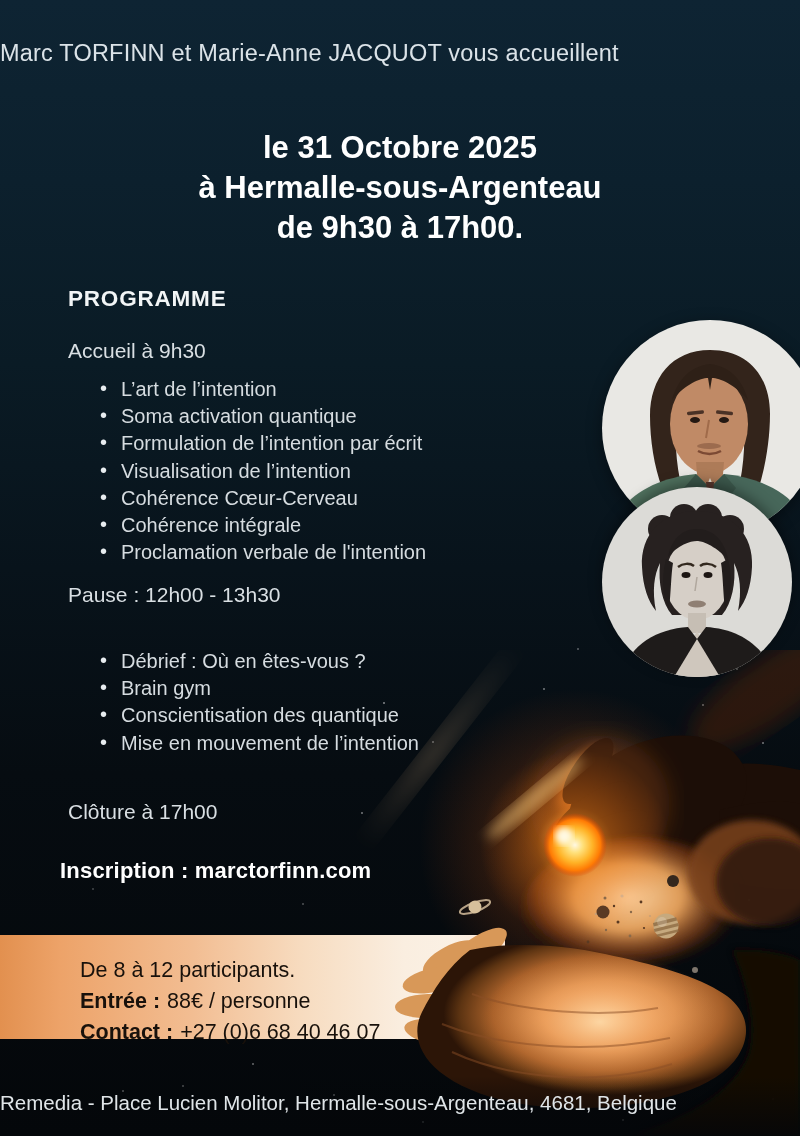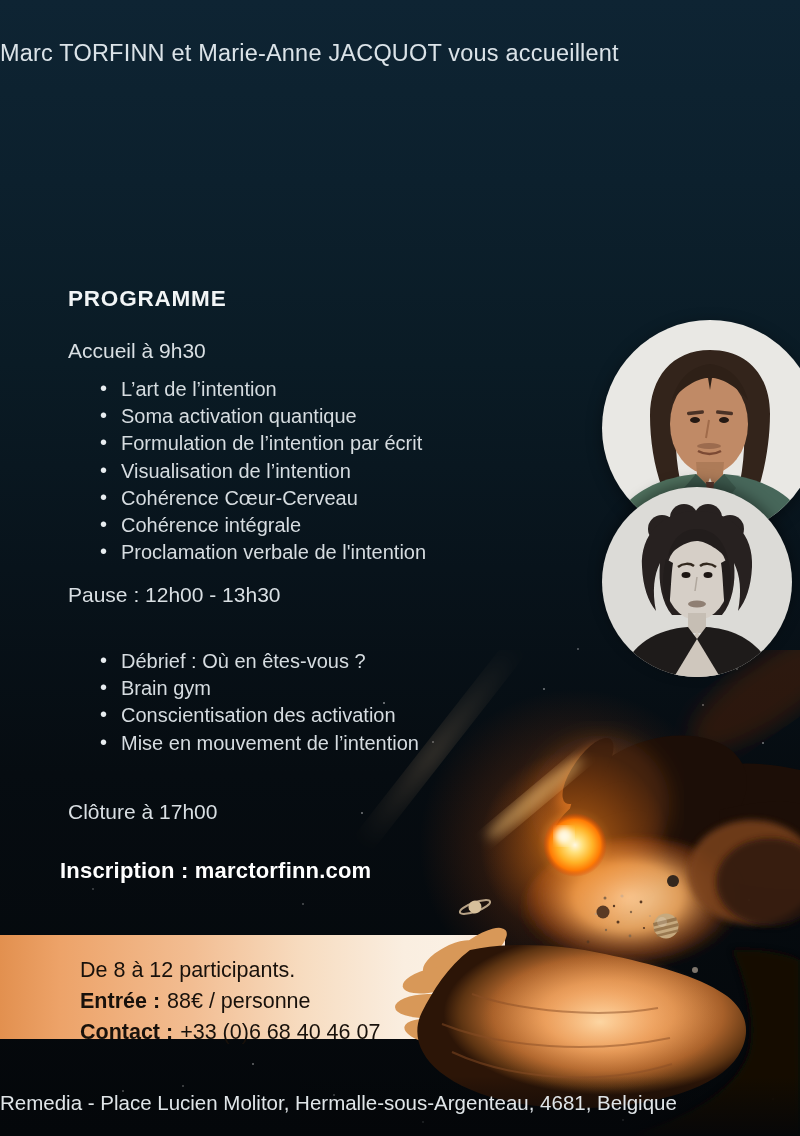--- a/index.html
+++ b/index.html
@@ -255,47 +255,52 @@
       <ellipse cx="95" cy="117" rx="9" ry="3.5" fill="#8f7f73"></ellipse>
       <rect x="86" y="126" width="18" height="20" fill="#c6beb4"></rect>
       <path d="M 70 190 L 95 144 L 120 190 Z" fill="#cfc7bd"></path>
       <path d="M 18 190 C 28 156 56 142 86 140 L 95 152 L 72 190 Z" fill="#1e1b1a"></path>
       <path d="M 172 190 C 162 156 134 142 104 140 L 95 152 L 118 190 Z" fill="#1e1b1a"></path>
     </svg>
   </div>
 
   <div class="welcome">Marc TORFINN et Marie-Anne JACQUOT vous accueillent</div>
 
+  <div class="datetime">
+    <div>le 31 Octobre 2025</div>
+    <div>à Hermalle-sous-Argenteau</div>
+    <div>de 9h30 à 17h00.</div>
+  </div>
 
   <div class="prog-title">PROGRAMME</div>
   <div class="accueil">Accueil à 9h30</div>
 
   <ul class="list morning">
     <li>L’art de l’intention</li>
     <li>Soma activation quantique</li>
     <li>Formulation de l’intention par écrit</li>
     <li>Visualisation de l’intention</li>
     <li>Cohérence Cœur-Cerveau</li>
     <li>Cohérence intégrale</li>
     <li>Proclamation verbale de l'intention</li>
   </ul>
 
   <div class="pause">Pause : 12h00 - 13h30</div>
 
   <ul class="list afternoon">
     <li>Débrief : Où en êtes-vous ?</li>
     <li>Brain gym</li>
-    <li>Conscientisation des activation</li>
+    <li>Conscientisation des quantique</li>
     <li>Mise en mouvement de l’intention</li>
   </ul>
 
   <div class="cloture">Clôture à 17h00</div>
   <div class="inscription">Inscription : marctorfinn.com</div>
 
   <div class="band">
     <div class="band-line">De 8 à 12 participants.</div>
     <div class="band-line"><span class="lbl">Entrée :</span><span>88€ / personne</span></div>
-    <div class="band-line"><span class="lbl">Contact :</span><span>+33 (0)6 68 40 46 07</span></div>
+    <div class="band-line"><span class="lbl">Contact :</span><span>+27 (0)6 68 40 46 07</span></div>
   </div>
 
   <div class="footer">Remedia - Place Lucien Molitor, Hermalle-sous-Argenteau, 4681, Belgique</div>
 
 </div>
 
 </body></html>

